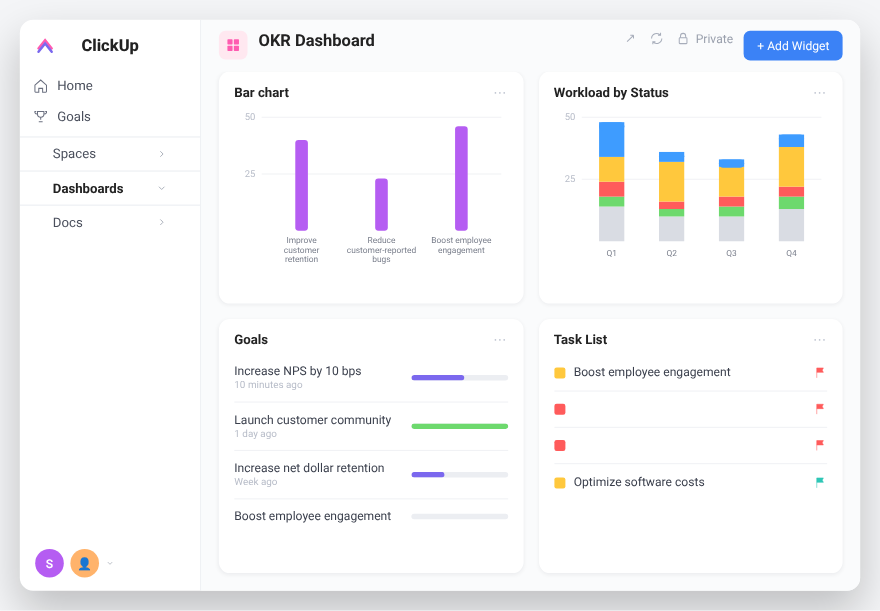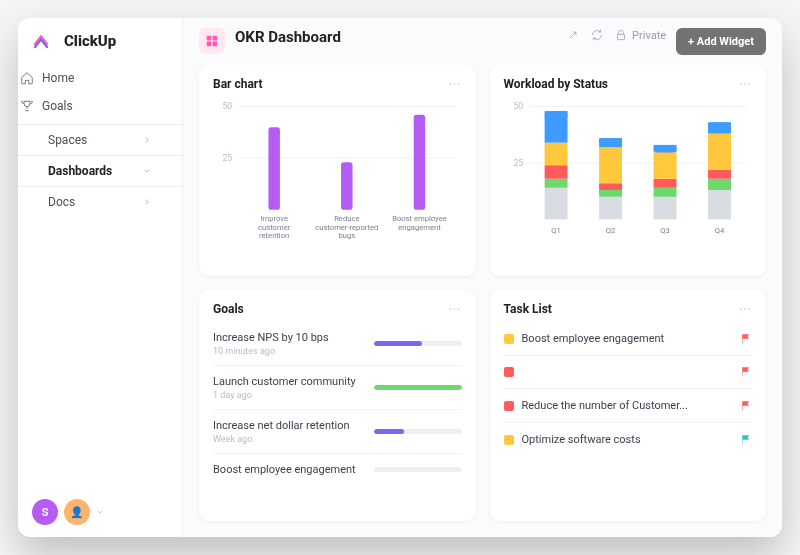--- a/index.html
+++ b/index.html
@@ -1,37 +1,37 @@
 <!DOCTYPE html>
 <html><head>
 <meta charset="utf-8">
 <style>
 *{box-sizing:border-box;margin:0;padding:0;font-family:-apple-system,BlinkMacSystemFont,"Segoe UI",Roboto,sans-serif}
 body{background:#f4f5f7;padding:18px}
 .app{width:764px;height:519px;background:#fff;border-radius:12px;box-shadow:0 18px 40px rgba(0,0,0,.22);display:flex;overflow:hidden}
 .sidebar{width:165px;border-right:1px solid #eceef2;display:flex;flex-direction:column}
-.logo{padding:14px 14px 10px;display:flex;align-items:center;gap:14px;font-weight:800;font-size:15px;color:#222}
+.logo{padding:14px 14px 10px;display:flex;align-items:center;gap:24px;font-weight:800;font-size:15px;color:#222}
 .nav{padding:4px 0}
-.nav-item{display:flex;align-items:center;gap:8px;padding:7px 2px;font-size:12px;color:#4a4f5c;cursor:pointer}
+.nav-item{display:flex;align-items:center;gap:8px;padding:7px 12px;font-size:12px;color:#4a4f5c;cursor:pointer}
 .nav-item svg{width:14px;height:14px;stroke:#6b7080;fill:none;stroke-width:1.6}
 .section{border-top:1px solid #eceef2;padding:8px 30px;display:flex;justify-content:space-between;align-items:center;font-size:12px;color:#4a4f5c;cursor:pointer}
 .section.bold{font-weight:700;color:#222}
 .sub{padding:6px 14px 6px 14px;font-size:12px;color:#6b7080;cursor:pointer}
 .chev{width:10px;height:10px;stroke:#9aa0ad;fill:none;stroke-width:1.8}
 .avatar-row{margin-top:auto;padding:12px 14px;display:flex;gap:6px;align-items:center}
 .av{width:26px;height:26px;border-radius:50%;display:flex;align-items:center;justify-content:center;color:#fff;font-size:11px;font-weight:600}
 .main{flex:1;display:flex;flex-direction:column;background:#fafbfc}
 .topbar{display:flex;align-items:flex-start;padding:10px 16px;gap:10px}
 .db-icon{width:26px;height:26px;border-radius:6px;background:#ffe8f0;display:flex;align-items:center;justify-content:center}
 .db-icon svg{width:14px;height:14px;fill:#ff5bb0}
 .title{font-weight:700;font-size:15px;color:#222}
 .tb-spacer{flex:1}
 .tb-ico{width:14px;height:14px;stroke:#a7adba;fill:none;stroke-width:1.6;cursor:pointer}
 .private{display:flex;align-items:center;gap:4px;font-size:11px;color:#9aa0ad}
-.add-btn{background:#737373;color:#fff;border:none;border-radius:6px;padding:7px 12px;font-size:11px;font-weight:700;cursor:pointer}
+.add-btn{background:#3b82f6;color:#fff;border:none;border-radius:6px;padding:7px 12px;font-size:11px;font-weight:400;cursor:pointer}
 .grid{flex:1;display:grid;grid-template-columns:1fr 1fr;gap:14px;padding:0 16px 16px;overflow:hidden}
 .card{background:#fff;border-radius:10px;box-shadow:0 1px 4px rgba(20,20,40,.06);padding:12px 14px;display:flex;flex-direction:column}
 .card-h{display:flex;justify-content:space-between;align-items:center;margin-bottom:6px}
 .card-t{font-weight:700;font-size:12px;color:#222}
 .dots{color:#c4c9d4;font-size:12px;cursor:pointer;letter-spacing:1px}
 .axis-lbl{font-size:9px;fill:#b7bcc8}
 .bar-lbl{font-size:8px;fill:#7a7f8c;text-anchor:middle}
 .goal-row{padding:9px 0;border-top:1px solid #f1f2f5}
 .goal-row:first-of-type{border-top:none}
 .goal-name{font-size:11px;color:#3a3f4c}
@@ -259,21 +259,20 @@
               </svg>
             </div>
             <div class="tl-row">
               <div class="sq" style="background:#ff5b5b"></div>
               <svg class="flag" viewBox="0 0 24 24">
                 <path d="M5 3v18M5 3h12l-2 4 2 4H5" fill="#ff5b5b" stroke="#ff5b5b"></path>
               </svg>
             </div>
             <div class="tl-row">
               <div class="sq" style="background:#ff5b5b"></div>
-              <span>Reduce the number of Customer...</span>
               <svg class="flag" viewBox="0 0 24 24">
                 <path d="M5 3v18M5 3h12l-2 4 2 4H5" fill="#ff5b5b" stroke="#ff5b5b"></path>
               </svg>
             </div>
             <div class="tl-row">
               <div class="sq" style="background:#ffc83d"></div>
               <span>Optimize software costs</span>
               <svg class="flag" viewBox="0 0 24 24">
                 <path d="M5 3v18M5 3h12l-2 4 2 4H5" fill="#2ec7b6" stroke="#2ec7b6"></path>
               </svg>

